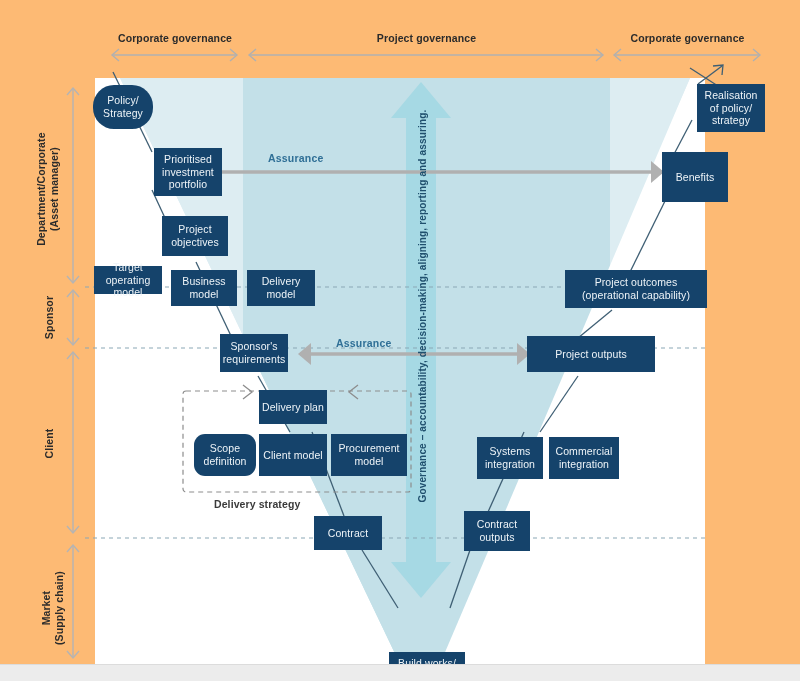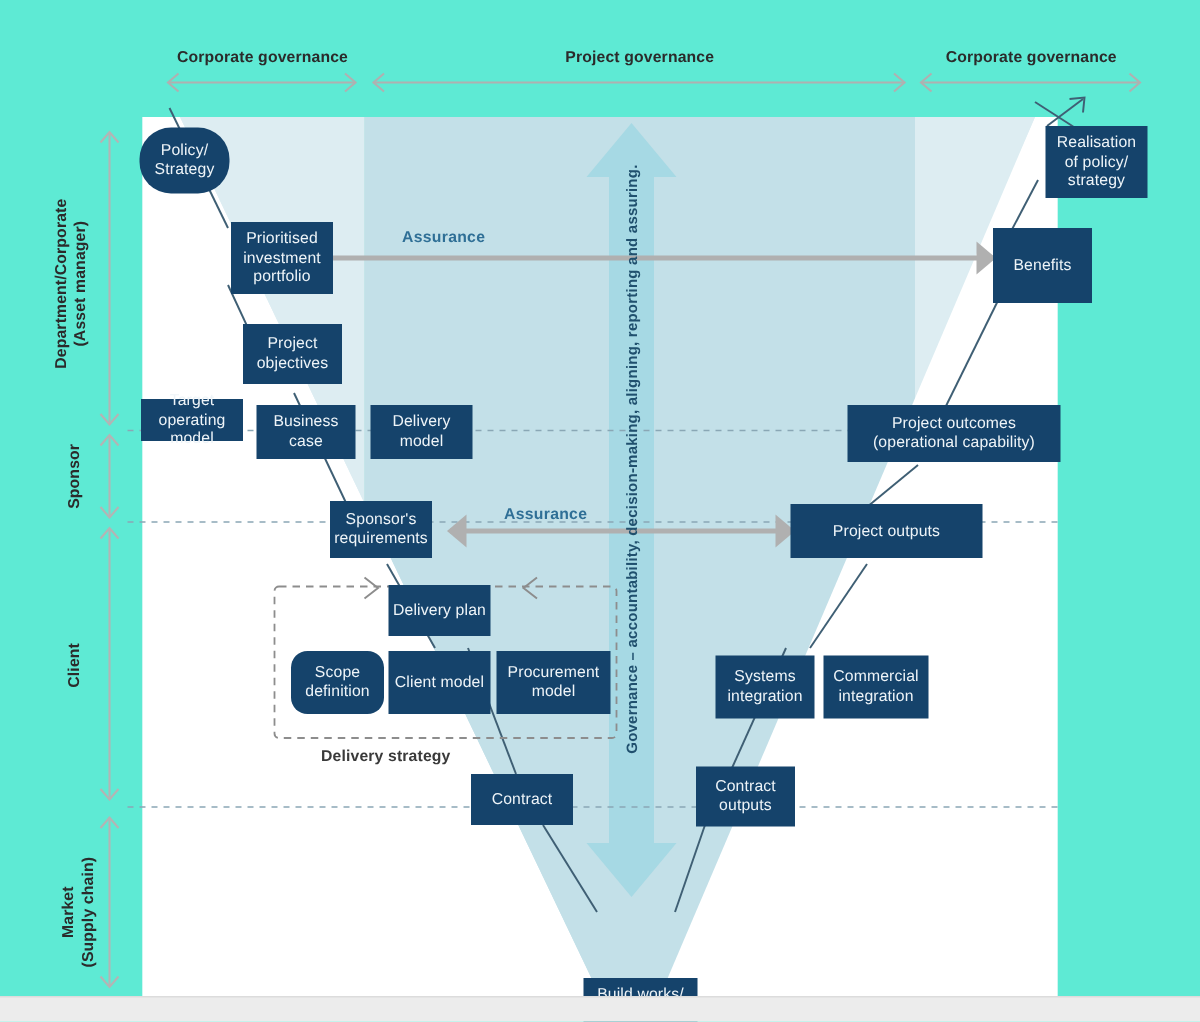--- a/index.html
+++ b/index.html
@@ -7,21 +7,21 @@
     padding: 0;
     background: #ffffff;
   }
   body {
     font-family: "Liberation Sans", sans-serif;
   }
   #page {
     position: relative;
     width: 800px;
     height: 681px;
-    background: #5eead4;
+    background: #fdba74;
     overflow: hidden;
   }
   #footer-strip {
     position: absolute;
     left: 0;
     top: 664px;
     width: 800px;
     height: 17px;
     background: #ececec;
     border-top: 1px solid #dcdcdc;
@@ -235,21 +235,21 @@
 portfolio</div>
 
   <div class="node" style="left:162px; top:216px; width:66px; height:40px;">Project
 objectives</div>
 
   <div class="node" style="left:94px; top:266px; width:68px; height:28px;">Target
 operating
 model</div>
 
   <div class="node" style="left:171px; top:270px; width:66px; height:36px;">Business
-case</div>
+model</div>
 
   <div class="node" style="left:247px; top:270px; width:68px; height:36px;">Delivery
 model</div>
 
   <div class="node" style="left:220px; top:334px; width:68px; height:38px;">Sponsor's
 requirements</div>
 
   <div class="node" style="left:259px; top:390px; width:68px; height:34px;">Delivery plan</div>
 
   <div class="node" style="left:194px; top:434px; width:62px; height:42px;border-radius:11px;">Scope

